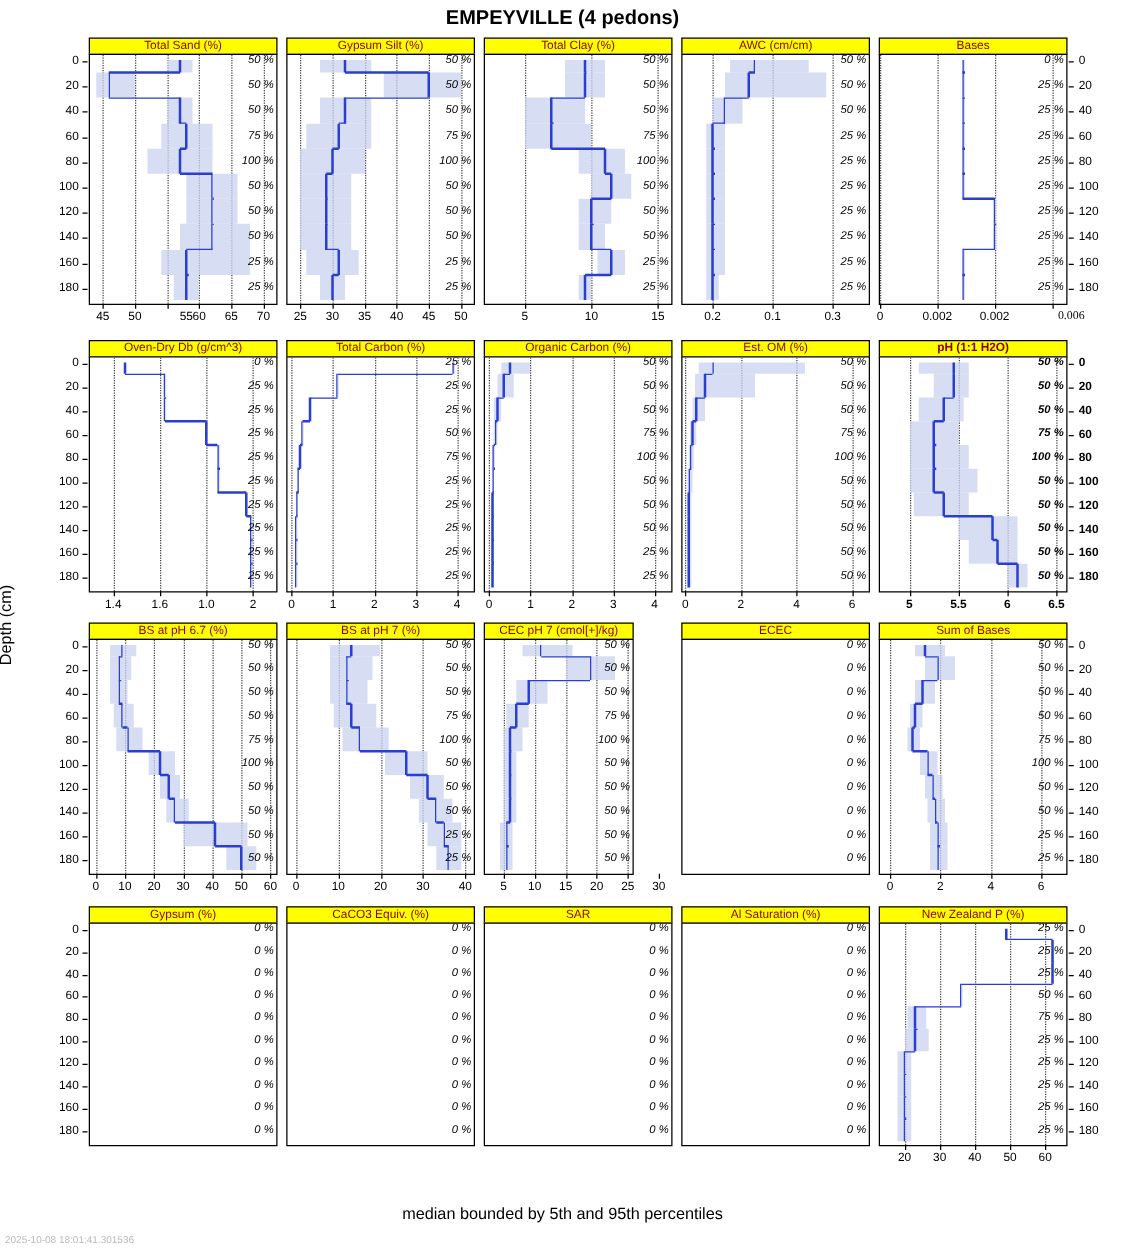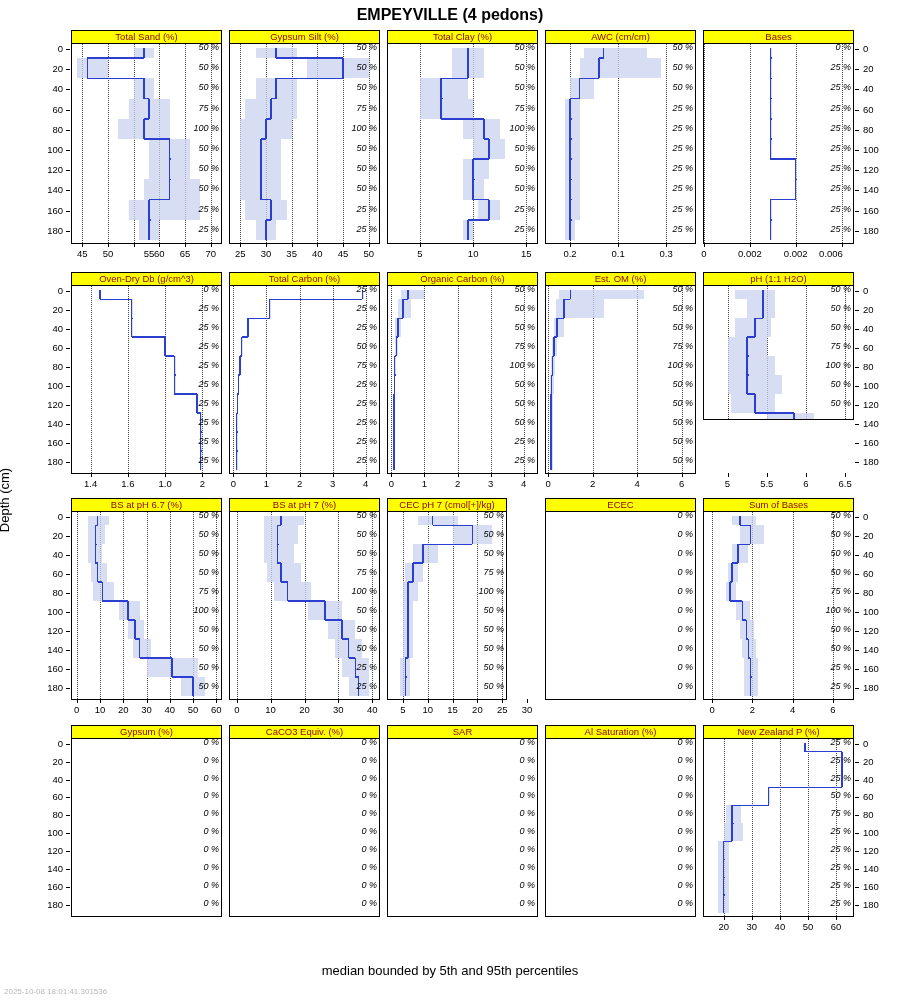--- a/index.html
+++ b/index.html
@@ -384,21 +384,21 @@
         <div class="ann" style="top: 159.673px;">25 %</div>
         <div class="ann" style="top: 179.878px;">25 %</div>
       </div>
       <div class="xtickmark" style="left: 1px; top: 213px;"></div>
       <div class="xtick" style="left: -21px; width: 44px; top: 218px;">0</div>
       <div class="xtickmark" style="left: 46.8462px; top: 213px;"></div>
       <div class="xtick" style="left: 24.8462px; width: 44px; top: 218px;">0.002</div>
       <div class="xtickmark" style="left: 92.6923px; top: 213px;"></div>
       <div class="xtick" style="left: 70.6923px; width: 44px; top: 218px;">0.002</div>
       <div class="xtickmark" style="left: 138.538px; top: 213px;"></div>
-      <div class="xtick" style="left: 106px; width: 44px; top: 218px;">0.006</div>
+      <div class="xtick" style="left: 132px; width: 44px; top: 218px; font-family: Liberation Serif, serif;">0.006</div>
       <div class="ytickR" style="left: 160px; width: 30px; top: 13.0408px;">0</div>
       <div class="tickmark" style="top: 19.0408px; left: 152px;"></div>
       <div class="ytickR" style="left: 160px; width: 30px; top: 33.2449px;">20</div>
       <div class="tickmark" style="top: 39.2449px; left: 152px;"></div>
       <div class="ytickR" style="left: 160px; width: 30px; top: 53.449px;">40</div>
       <div class="tickmark" style="top: 59.449px; left: 152px;"></div>
       <div class="ytickR" style="left: 160px; width: 30px; top: 73.6531px;">60</div>
       <div class="tickmark" style="top: 79.6531px; left: 152px;"></div>
       <div class="ytickR" style="left: 160px; width: 30px; top: 93.8571px;">80</div>
       <div class="tickmark" style="top: 99.8571px; left: 152px;"></div>
@@ -656,21 +656,21 @@
       </div>
       <div class="xtickmark" style="left: 3.22388px; top: 201px;"></div>
       <div class="xtick" style="left: -18.7761px; width: 44px; top: 206px;">0</div>
       <div class="xtickmark" style="left: 47.7015px; top: 201px;"></div>
       <div class="xtick" style="left: 25.7015px; width: 44px; top: 206px;">2</div>
       <div class="xtickmark" style="left: 92.1791px; top: 201px;"></div>
       <div class="xtick" style="left: 70.1791px; width: 44px; top: 206px;">4</div>
       <div class="xtickmark" style="left: 136.657px; top: 201px;"></div>
       <div class="xtick" style="left: 114.657px; width: 44px; top: 206px;">6</div>
     </div>
-    <div class="panel" style="left: 703px; top: 272px; width: 151px; height: 148px;">
+    <div class="panel" style="left: 703px; top: 272px; width: 151px; height: 202px; font-weight: bold;">
       <div class="strip">pH (1:1 H2O)</div>
       <div class="plotbox">
         <div class="vgrid" style="left: 23.5263px;"></div>
         <div class="vgrid" style="left: 62.7368px;"></div>
         <div class="vgrid" style="left: 101.947px;"></div>
         <div class="vgrid" style="left: 141.158px;"></div>
         <div class="band" style="left: 31.3684px; width: 39.2105px; top: 3.79592px; height: 9.4898px;"></div>
         <div class="band" style="left: 43.1316px; width: 27.4474px; top: 13.2857px; height: 18.9796px;"></div>
         <div class="band" style="left: 31.3684px; width: 35.2895px; top: 32.2653px; height: 18.9796px;"></div>
         <div class="band" style="left: 23.5263px; width: 39.2105px; top: 51.2449px; height: 18.9796px;"></div>

